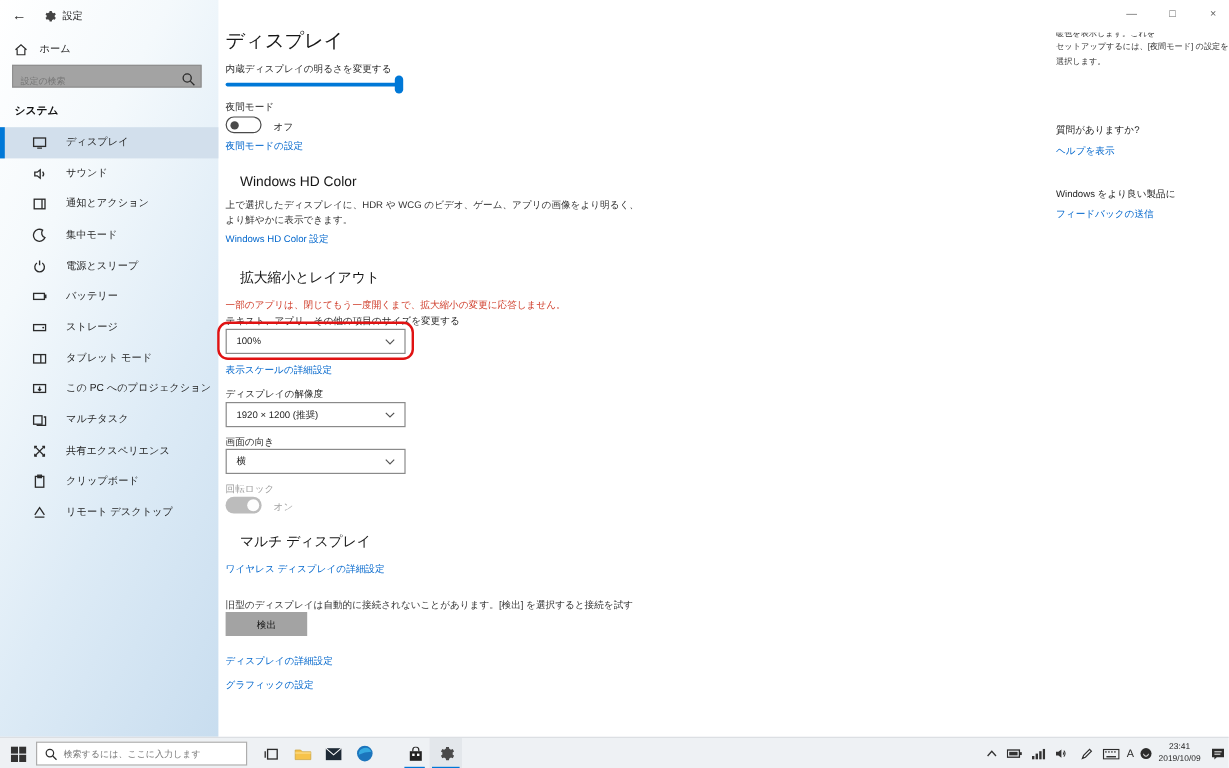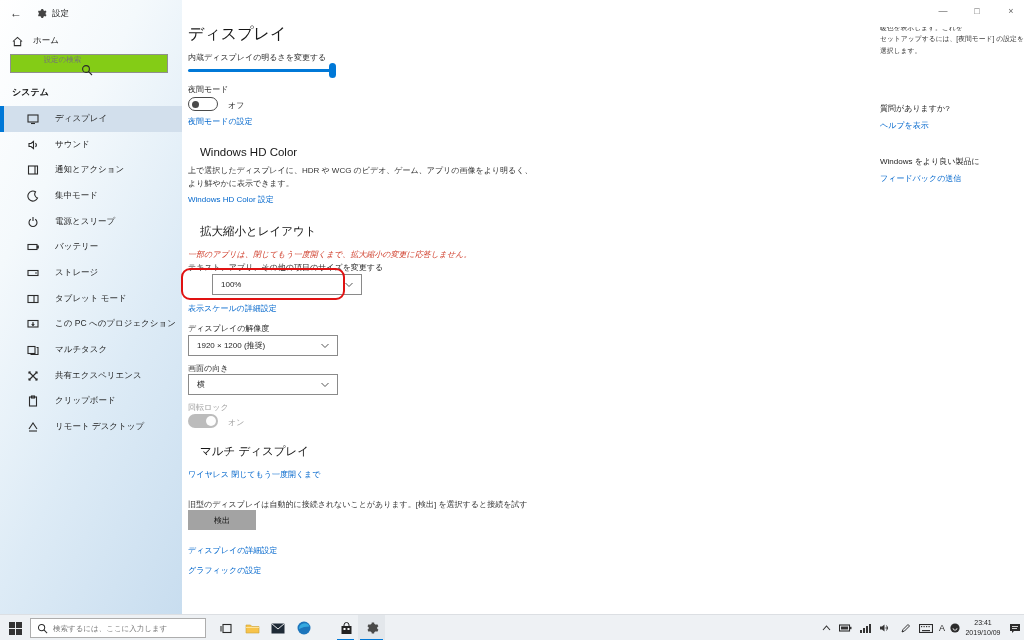--- a/index.html
+++ b/index.html
@@ -13,40 +13,40 @@
   .app-gear { left:36px; top:8px; width:11px; height:11px; }
   .app-title { left:52px; top:8px; font-size:8.5px; color:#222; }
   .win-btn { top:2px; width:26px; height:18px; font-size:9px; color:#666; text-align:center; line-height:18px; }
   .wb-min { left:930px; } .wb-max { left:964px; } .wb-close { left:998px; }
 
   
   .sidebar-bg { left:0; top:0; width:182px; height:614px;
     background:linear-gradient(118deg,#ffffff 0%,#f4f9fc 28%,#ddebf6 62%,#c8ddef 100%); }
   .home-row { left:12px; top:33px; height:16px; display:flex; align-items:center; gap:10px; }
   .home-row span.lbl { font-size:8.5px; color:#222; }
-  .side-search { left:10px; top:54px; width:158px; height:19px; background:#84cc16; border:1px solid #8f8f8f; display:flex; align-items:center;flex-direction:column; }
+  .side-search { left:10px; top:54px; width:158px; height:19px; background:#a3a3a3; border:1px solid #8f8f8f; display:flex; align-items:flex-end; }
   .side-search input { flex:1; border:none; outline:none; background:transparent; font-size:7.5px; color:#444; padding-left:6px; font-family:inherit; }
   .side-search .mag { width:12px; height:12px; margin-right:4px; flex:none; }
   .side-section { left:12px; top:86px; font-size:9px; font-weight:bold; color:#111; }
   .side-list { left:0; top:106px; width:182px; }
   .side-item { position:relative; height:25.7px; display:flex; align-items:center; padding-left:27px; cursor:pointer; }
   .side-item .sicon { width:12px; height:12px; flex:none; }
   .side-item .slabel { margin-left:16px; font-size:8.5px; color:#1f1f1f; white-space:nowrap; }
   .side-item.selected { background:#d2dfec; }
   .side-item.selected::before { content:""; position:absolute; left:0; top:0; width:4px; height:100%; background:#0078d7; }
   .oline { fill:none; stroke:#2b2b2b; stroke-width:1.1; }
 
   
   .content { left:188px; top:0; width:360px; height:614px; }
   .page-title { position:absolute; left:0; top:24px; font-size:16px; font-weight:400; color:#161616; }
   .lbl-sm { position:absolute; font-size:8px; color:#2b2b2b; }
   .sec-h { position:absolute; font-size:11.5px; color:#161616;margin-left:12px; }
   .para { position:absolute; font-size:8px; line-height:13px; color:#333; width:345px; }
   .link { position:absolute; font-size:8px; color:#0066cc; cursor:pointer; }
-  .warn { position:absolute; font-size:8px; color:#cf3a27; width:345px;font-style:italic; }
+  .warn { position:absolute; font-size:8px; color:#cf3a27; width:345px; }
 
   .slider { position:absolute; left:0; top:69px; width:145px; height:3px; background:#0078d7; border-radius:2px; }
   .slider .handle { position:absolute; right:-3px; top:-6px; width:7px; height:15px; background:#0078d7; border-radius:3.5px; cursor:pointer; }
 
   .toggle-off { position:absolute; left:0; top:97px; width:30px; height:14px; border:1px solid #4a4a4a; border-radius:8px; cursor:pointer; }
   .toggle-off .knob { position:absolute; left:3px; top:2.5px; width:7px; height:7px; border-radius:50%; background:#4a4a4a; }
   .toggle-state { position:absolute; left:40px; top:100px; font-size:8px; color:#2b2b2b; }
 
   .toggle-on-dis { position:absolute; left:0; top:414px; width:30px; height:14px; background:#bcbcbc; border-radius:8px; }
   .toggle-on-dis .knob { position:absolute; right:2.5px; top:2px; width:10px; height:10px; border-radius:50%; background:#fdfdfd; }
@@ -219,21 +219,21 @@
   <div class="toggle-state">オフ</div>
   <div class="link" style="top:116px;">夜間モードの設定</div>
 
   <div class="sec-h" style="top:146px;">Windows HD Color</div>
   <div class="para" style="top:164px;">上で選択したディスプレイに、HDR や WCG のビデオ、ゲーム、アプリの画像をより明るく、より鮮やかに表示できます。</div>
   <div class="link" style="top:194px;">Windows HD Color 設定</div>
 
   <div class="sec-h" style="top:224px;">拡大縮小とレイアウト</div>
   <div class="warn" style="top:249px;">一部のアプリは、閉じてもう一度開くまで、拡大縮小の変更に応答しません。</div>
   <div class="lbl-sm" style="top:262px;">テキスト、アプリ、その他の項目のサイズを変更する</div>
-  <div class="dropdown" style="left:0; top:274px;margin-left:24px;">
+  <div class="dropdown" style="left:0; top:274px;">
     <span class="dval">100%</span>
     <svg class="chev" viewBox="0 0 10 10">
         <path d="M1.5 3 L5 6.5 L8.5 3" fill="none" stroke="#555" stroke-width="1"></path>
       </svg>
   </div>
   <div class="red-annotation"></div>
   <div class="link" style="top:303px;">表示スケールの詳細設定</div>
 
   <div class="lbl-sm" style="top:323px;">ディスプレイの解像度</div>
   <div class="dropdown" style="left:0; top:335px;">
@@ -251,21 +251,21 @@
       </svg>
   </div>
 
   <div class="lbl-sm" style="top:402px; color:#9d9d9d;">回転ロック</div>
   <div class="toggle-on-dis">
       <div class="knob"></div>
     </div>
   <div class="lbl-sm" style="left:40px; top:417px; color:#a3a3a3;">オン</div>
 
   <div class="sec-h" style="top:444px;">マルチ ディスプレイ</div>
-  <div class="link" style="top:469px;">ワイヤレス 閉じてもう一度開くまで</div>
+  <div class="link" style="top:469px;">ワイヤレス ディスプレイの詳細設定</div>
   <div class="para" style="top:486px;margin-top:12px;">旧型のディスプレイは自動的に接続されないことがあります。[検出] を選択すると接続を試すことができます。</div>
   <button class="detect-btn">検出</button>
   <div class="link" style="top:545px;">ディスプレイの詳細設定</div>
   <div class="link" style="top:565px;">グラフィックの設定</div>
 </div>
 
 <div class="abs rightpanel">
   <div class="tip-clip">
       <div class="inner">暖色を表示します。これを</div>
     </div>

